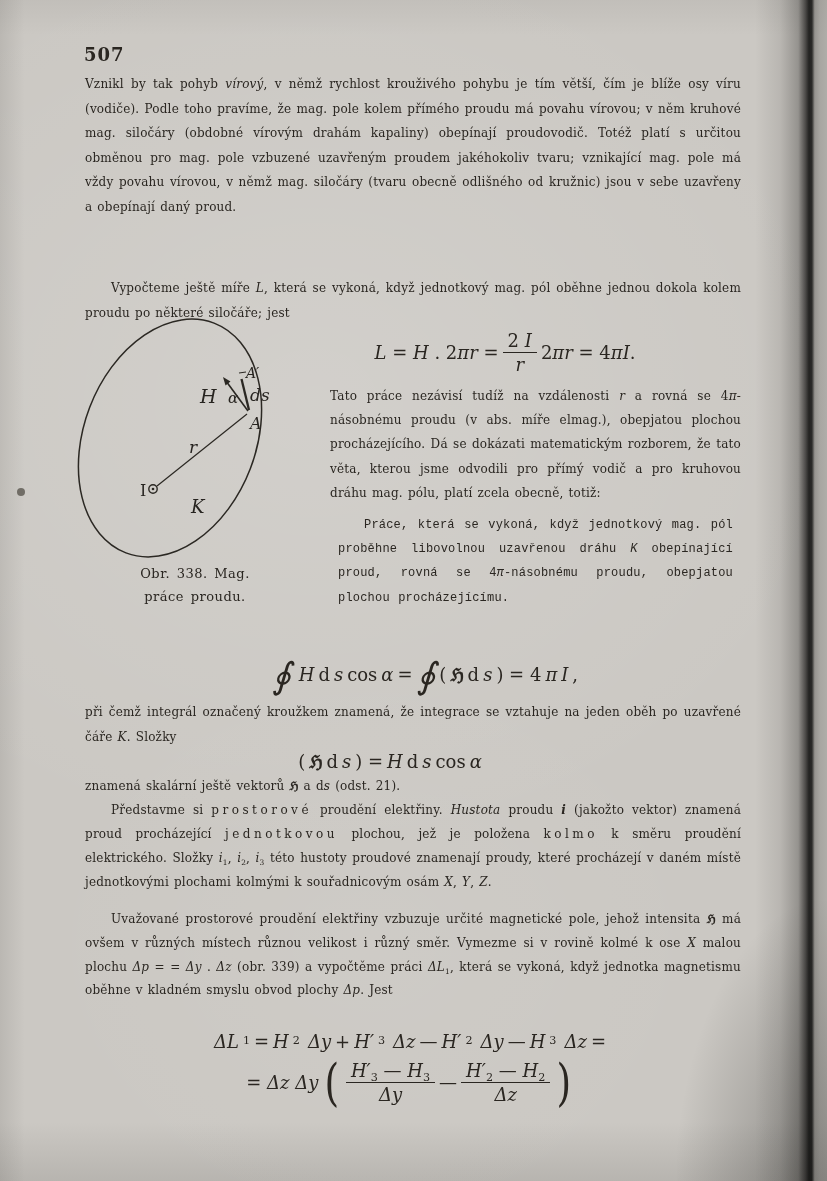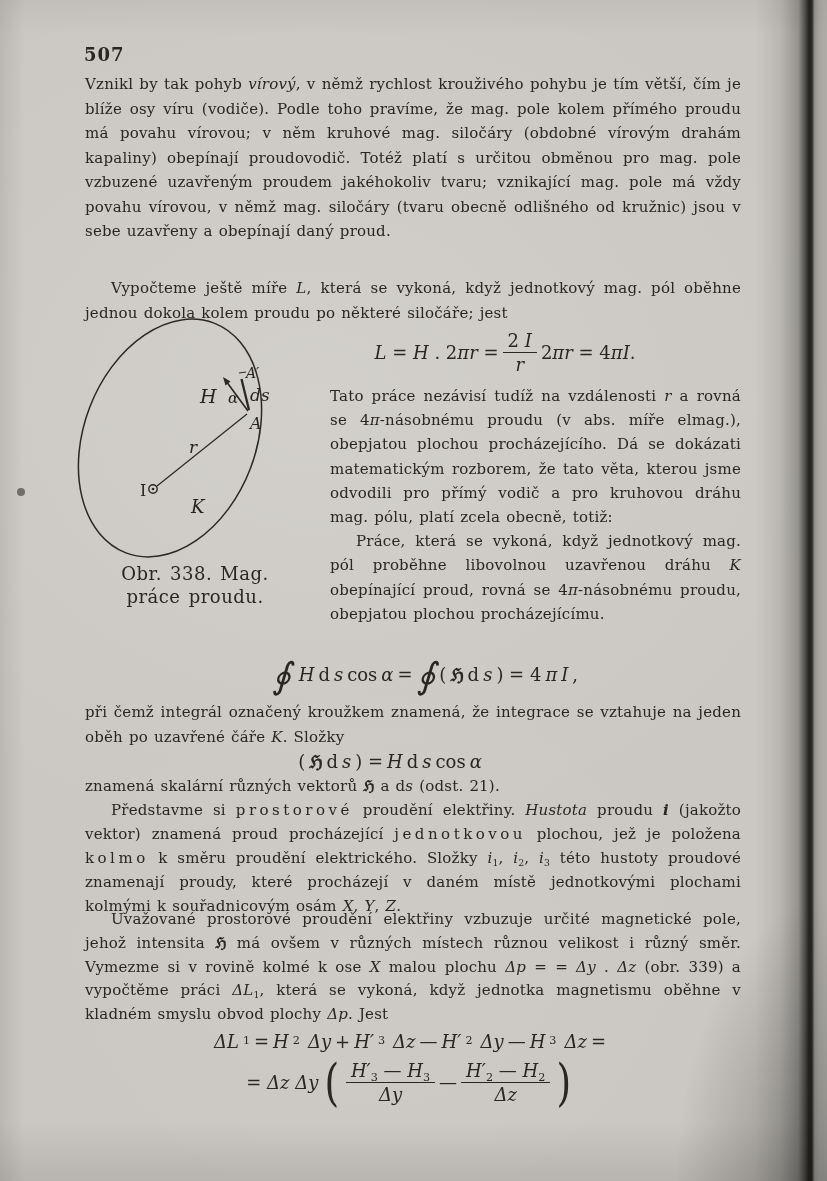--- a/index.html
+++ b/index.html
@@ -34,36 +34,36 @@
     position:absolute;right:0;bottom:0;width:150px;height:280px;
     pointer-events:none;z-index:49;
     background:radial-gradient(ellipse at 105% 105%, rgba(18,18,16,0.38), rgba(18,18,16,0) 72%);
   }
   .ink-dot{
     position:absolute;left:17px;top:488px;width:8px;height:8px;border-radius:50%;
     background:#5a564f;opacity:.8;
   }
   .abs{position:absolute;}
   .body-text{
-    font-size:15px;line-height:24.5px;text-align:justify;
+    font-size:12px;line-height:24.5px;text-align:justify;
     letter-spacing:0.2px; word-spacing:1px;
   }
   .indent{text-indent:26px;}
   .it{font-style:italic;}
   .bd{font-weight:bold;}
   .lsp{letter-spacing:3.5px;}
   sub{font-size:0.62em;line-height:0;vertical-align:-0.35em;}
   .pagenum{font-size:18px;font-weight:600;letter-spacing:1px;}
   .formula{font-size:18px;display:flex;align-items:center;justify-content:center;gap:4px;}
   .frac{display:inline-flex;flex-direction:column;align-items:center;text-align:center;vertical-align:middle;}
   .frac .num{display:block;padding:0 5px 1px 5px;border-bottom:1.3px solid #2a2621;}
   .frac .den{display:block;padding:1px 5px 0 5px;}
   .big{font-size:36px;line-height:0;position:relative;top:2px;font-style:italic;}
   .bparen{font-size:50px;font-weight:300;line-height:0;position:relative;top:1px;transform:scaleX(0.75);}
-  .caption{font-size:18px;line-height:23px;text-align:center;letter-spacing:0.5px;word-spacing:2px;}
+  .caption{font-size:13px;line-height:23px;text-align:center;letter-spacing:0.5px;word-spacing:2px;}
   svg text{font-family:"DejaVu Serif","Liberation Serif",serif;fill:#272420;}
 </style>
 </head>
 <body>
 
 <div class="page">
 
   <div class="abs pagenum" style="left:84px;top:44px;">507</div>
 
   <p class="abs body-text" style="left:85px;top:72px;width:656px;margin:0;"><span>Vznikl by tak pohyb </span><span class="it">vírový</span><span>, v němž rychlost krouživého pohybu je tím větší, čím je blíže osy víru (vodiče). Podle toho pravíme, že mag. pole kolem přímého proudu má povahu vírovou; v něm kruhové mag. siločáry (obdobné vírovým drahám kapaliny) obepínají proudovodič. Totéž platí s určitou obměnou pro mag. pole vzbuzené uzavřeným proudem jakéhokoliv tvaru; vznikající mag. pole má vždy povahu vírovou, v němž mag. siločáry (tvaru obecně odlišného od kružnic) jsou v sebe uzavřeny a obepínají daný proud.</span></p>
@@ -105,21 +105,21 @@
     <text x="191" y="513" font-size="18" font-style="italic">K</text>
   </svg>
 
   <div class="abs caption" style="left:105px;top:562px;width:180px;">
     <div>Obr. 338. Mag.</div>
     <div>práce proudu.</div>
   </div>
 
   <div class="abs" style="left:330px;top:384px;width:411px;">
     <p class="body-text" style="margin:0;line-height:24.2px;"><span>Tato práce nezávisí tudíž na vzdálenosti </span><span class="it">r</span><span> a rovná se 4</span><span class="it">π</span><span>-násobnému proudu (v abs. míře elmag.), obepjatou plochou procházejícího. Dá se dokázati matematickým rozborem, že tato věta, kterou jsme odvodili pro přímý vodič a pro kruhovou dráhu mag. pólu, platí zcela obecně, totiž:</span></p>
-    <p class="body-text indent" style="margin:0;line-height:24.2px;"><span>Práce, která se vykoná, když jednotkový mag. pól proběhne libovolnou uzavřenou dráhu </span><span class="it">K</span><span> obepínající proud, rovná se 4</span><span class="it">π</span><span>-násobnému proudu, obepjatou plochou procházejícímu.</span></p>
+    <p class="body-text indent" style="margin:8px;line-height:24.2px;font-family:Liberation Mono, monospace;"><span>Práce, která se vykoná, když jednotkový mag. pól proběhne libovolnou uzavřenou dráhu </span><span class="it">K</span><span> obepínající proud, rovná se 4</span><span class="it">π</span><span>-násobnému proudu, obepjatou plochou procházejícímu.</span></p>
   </div>
 
 
   <div class="abs formula" style="left:250px;top:650px;width:350px;height:48px;">
       <span class="big">∮</span>
       <span> </span>
       <span class="it">H</span>
       <span> d</span>
       <span class="it">s</span>
       <span> cos </span>
@@ -144,21 +144,21 @@
       <span> d</span>
       <span class="it">s</span>
       <span>) = </span>
       <span class="it">H</span>
       <span> d</span>
       <span class="it">s</span>
       <span> cos </span>
       <span class="it">α</span>
     </div>
 
-  <p class="abs body-text" style="left:85px;top:774px;width:656px;margin:0;"><span>znamená skalární různých vektorů </span><span class="bd">ℌ</span><span> a d</span><span class="it">s</span><span> (odst. 21).</span></p>
+  <p class="abs body-text" style="left:85px;top:774px;width:656px;margin:0;"><span>znamená skalární ještě vektorů </span><span class="bd">ℌ</span><span> a d</span><span class="it">s</span><span> (odst. 21).</span></p>
 
   <p class="abs body-text indent" style="left:85px;top:798px;width:656px;margin:0;line-height:24px;"><span>Představme si </span><span class="lsp">prostorové</span><span> proudění elektřiny. </span><span class="it">Hustota</span><span> proudu </span><span class="it bd">i</span><span> (jakožto vektor) znamená proud procházející </span><span class="lsp">jednotkovou</span><span> plochou, jež je položena </span><span class="lsp">kolmo</span><span> k směru proudění elektrického. Složky </span><span class="it">i</span><sub>1</sub><span>, </span><span class="it">i</span><sub>2</sub><span>, </span><span class="it">i</span><sub>3</sub><span> této hustoty proudové znamenají proudy, které procházejí v daném místě jednotkovými plochami kolmými k souřadnicovým osám </span><span class="it">X</span><span>, </span><span class="it">Y</span><span>, </span><span class="it">Z</span><span>.</span></p>
 
   <p class="abs body-text indent" style="left:85px;top:908px;width:656px;margin:0;line-height:23.8px;"><span>Uvažované prostorové proudění elektřiny vzbuzuje určité magnetické pole, jehož intensita </span><span class="bd">ℌ</span><span> má ovšem v různých místech různou velikost i různý směr. Vymezme si v rovině kolmé k ose </span><span class="it">X</span><span> malou plochu </span><span class="it">Δp</span><span> = = </span><span class="it">Δy</span><span> . </span><span class="it">Δz</span><span> (obr. 339) a vypočtěme práci </span><span class="it">ΔL</span><sub>1</sub><span>, která se vykoná, když jednotka magnetismu oběhne v kladném smyslu obvod plochy </span><span class="it">Δp</span><span>. Jest</span></p>
 
   <div class="abs formula" style="left:150px;top:1028px;width:520px;height:26px;">
       <span class="it">ΔL</span>
       <sub>1</sub>
       <span> = </span>
       <span class="it">H</span>

